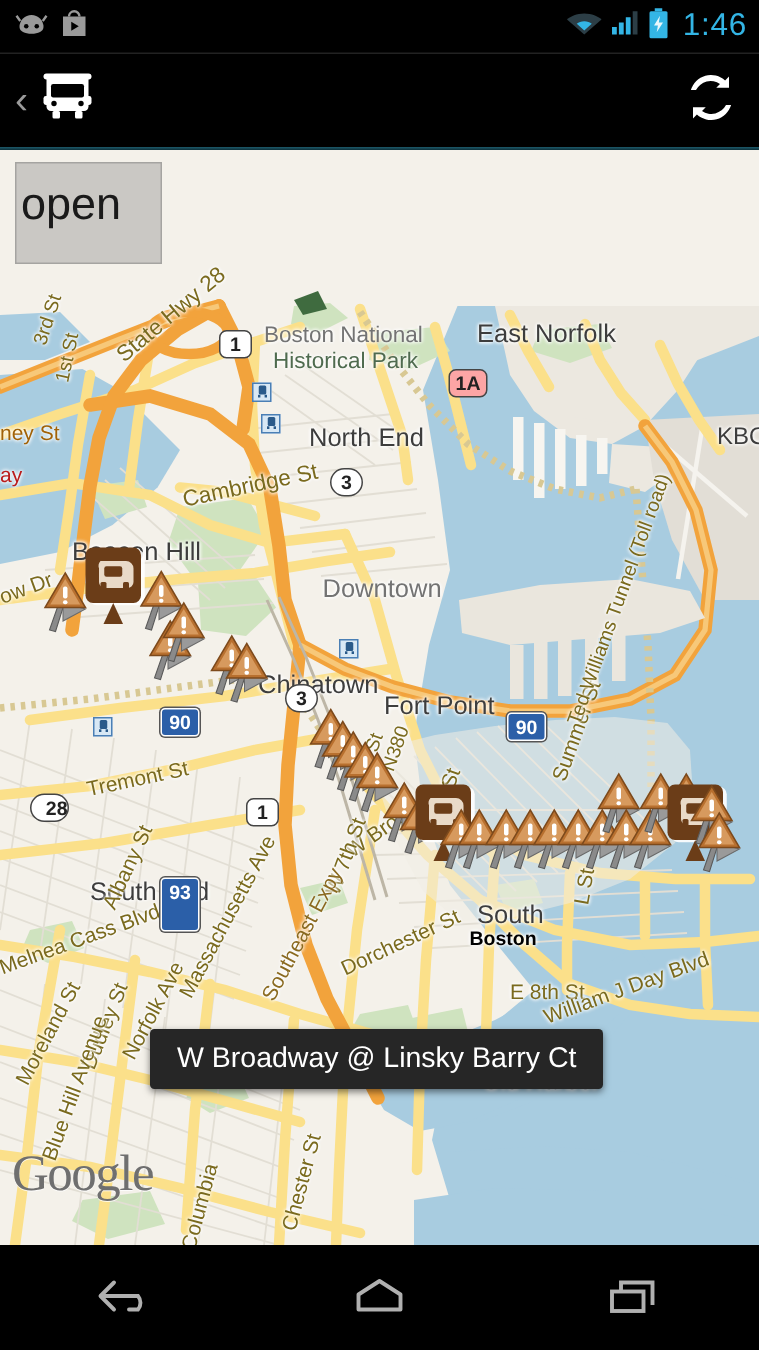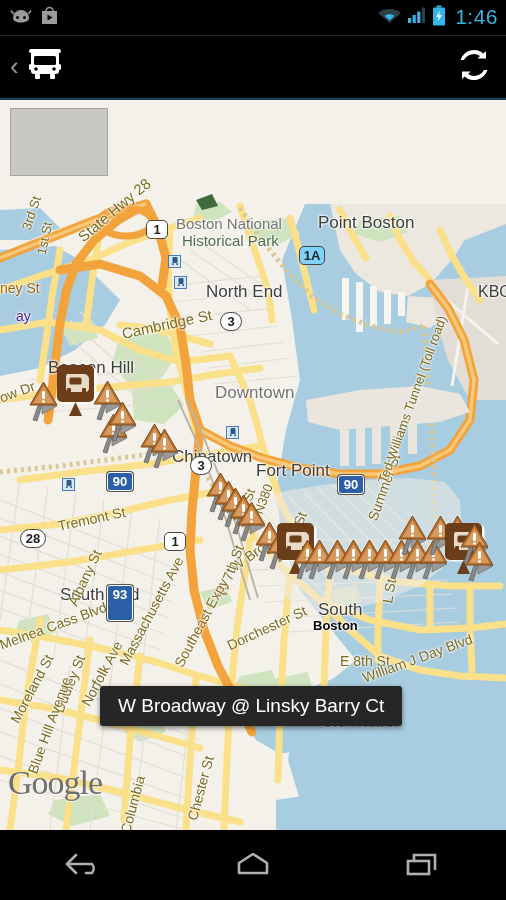--- a/index.html
+++ b/index.html
@@ -381,21 +381,21 @@
         <rect x="390" y="318" width="9" height="42"></rect>
         <rect x="408" y="314" width="9" height="40"></rect>
       </g>
       <path d="M306 300 L360 290 L420 286 L460 294 L470 312 L440 322
                L390 326 L340 330 L308 322 Z" fill="#eae6dd"></path>
     </svg>
 
     <div id="map-labels">
         <div class="lbl" style="left: 176px; top: 115px; font-size: 15px; color: #737373; text-shadow: rgb(255, 255, 255) 0px 0px 3px, rgb(255, 255, 255) 0px 0px 3px, rgb(255, 255, 255) 0px 0px 2px;">Boston National</div>
         <div class="lbl" style="left: 182px; top: 132px; font-size: 15px; color: rgb(79, 107, 79); text-shadow: rgb(255, 255, 255) 0px 0px 3px, rgb(255, 255, 255) 0px 0px 3px, rgb(255, 255, 255) 0px 0px 2px;">Historical Park</div>
-        <div class="lbl" style="left: 318px; top: 113px; font-size: 17px; color: rgb(61, 61, 61); text-shadow: rgb(255, 255, 255) 0px 0px 3px, rgb(255, 255, 255) 0px 0px 3px, rgb(255, 255, 255) 0px 0px 2px;">Point Boston</div>
+        <div class="lbl" style="left: 318px; top: 113px; font-size: 17px; color: rgb(61, 61, 61); text-shadow: rgb(255, 255, 255) 0px 0px 3px, rgb(255, 255, 255) 0px 0px 3px, rgb(255, 255, 255) 0px 0px 2px;">East Norfolk</div>
         <div class="lbl" style="left: 206px; top: 182px; font-size: 17px; color: rgb(61, 61, 61); text-shadow: rgb(255, 255, 255) 0px 0px 3px, rgb(255, 255, 255) 0px 0px 3px, rgb(255, 255, 255) 0px 0px 2px;">North End</div>
         <div class="lbl" style="left: 122px; top: 225px; font-size: 15px; color: rgb(122, 106, 30); transform: rotate(-12deg); transform-origin: left center; text-shadow: rgb(255, 255, 255) 0px 0px 3px, rgb(255, 255, 255) 0px 0px 3px, rgb(255, 255, 255) 0px 0px 2px;">Cambridge St</div>
         <div class="lbl" style="left: 48px; top: 258px; font-size: 17px; color: rgb(61, 61, 61); text-shadow: rgb(255, 255, 255) 0px 0px 3px, rgb(255, 255, 255) 0px 0px 3px, rgb(255, 255, 255) 0px 0px 2px;">Beacon Hill</div>
         <div class="lbl" style="left: 215px; top: 283px; font-size: 17px; color: #737373; text-shadow: rgb(255, 255, 255) 0px 0px 3px, rgb(255, 255, 255) 0px 0px 3px, rgb(255, 255, 255) 0px 0px 2px;">Downtown</div>
         <div class="lbl" style="left: 172px; top: 347px; font-size: 17px; color: rgb(61, 61, 61); text-shadow: rgb(255, 255, 255) 0px 0px 3px, rgb(255, 255, 255) 0px 0px 3px, rgb(255, 255, 255) 0px 0px 2px;">Chinatown</div>
         <div class="lbl" style="left: 256px; top: 361px; font-size: 17px; color: rgb(61, 61, 61); text-shadow: rgb(255, 255, 255) 0px 0px 3px, rgb(255, 255, 255) 0px 0px 3px, rgb(255, 255, 255) 0px 0px 2px;">Fort Point</div>
         <div class="lbl" style="left: 60px; top: 485px; font-size: 17px; color: rgb(61, 61, 61); text-shadow: rgb(255, 255, 255) 0px 0px 3px, rgb(255, 255, 255) 0px 0px 3px, rgb(255, 255, 255) 0px 0px 2px;">South End</div>
         <div class="lbl" style="left: 318px; top: 500px; font-size: 17px; color: rgb(61, 61, 61); text-shadow: rgb(255, 255, 255) 0px 0px 3px, rgb(255, 255, 255) 0px 0px 3px, rgb(255, 255, 255) 0px 0px 2px;">South</div>
         <div class="lbl" style="left: 313px; top: 518px; font-size: 13px; color: #000000; text-shadow: rgb(255, 255, 255) 0px 0px 3px, rgb(255, 255, 255) 0px 0px 3px, rgb(255, 255, 255) 0px 0px 2px; font-weight: bold;">Boston</div>
         <div class="lbl" style="left: 322px; top: 613px; font-size: 16px; color: rgb(106, 127, 150); font-style: italic; text-shadow: rgb(255, 255, 255) 0px 0px 3px, rgb(255, 255, 255) 0px 0px 3px, rgb(255, 255, 255) 0px 0px 2px;">Old Harbor</div>
@@ -418,28 +418,28 @@
         <div class="lbl" style="left: 58px; top: 604px; font-size: 14px; color: rgb(122, 106, 30); transform: rotate(-68deg); transform-origin: left center; text-shadow: rgb(255, 255, 255) 0px 0px 3px, rgb(255, 255, 255) 0px 0px 3px, rgb(255, 255, 255) 0px 0px 2px;">Dudley St</div>
         <div class="lbl" style="left: 14px; top: 614px; font-size: 14px; color: rgb(122, 106, 30); transform: rotate(-62deg); transform-origin: left center; text-shadow: rgb(255, 255, 255) 0px 0px 3px, rgb(255, 255, 255) 0px 0px 3px, rgb(255, 255, 255) 0px 0px 2px;">Moreland St</div>
         <div class="lbl" style="left: 32px; top: 665px; font-size: 14px; color: rgb(122, 106, 30); transform: rotate(-70deg); transform-origin: left center; text-shadow: rgb(255, 255, 255) 0px 0px 3px, rgb(255, 255, 255) 0px 0px 3px, rgb(255, 255, 255) 0px 0px 2px;">Blue Hill Avenue</div>
         <div class="lbl" style="left: 0px; top: 537px; font-size: 14px; color: rgb(122, 106, 30); transform: rotate(-20deg); transform-origin: left center; text-shadow: rgb(255, 255, 255) 0px 0px 3px, rgb(255, 255, 255) 0px 0px 3px, rgb(255, 255, 255) 0px 0px 2px;">Melnea Cass Blvd</div>
         <div class="lbl" style="left: 125px; top: 725px; font-size: 14px; color: rgb(122, 106, 30); transform: rotate(-75deg); transform-origin: left center; text-shadow: rgb(255, 255, 255) 0px 0px 3px, rgb(255, 255, 255) 0px 0px 3px, rgb(255, 255, 255) 0px 0px 2px;">Columbia</div>
         <div class="lbl" style="left: 192px; top: 712px; font-size: 14px; color: rgb(122, 106, 30); transform: rotate(-75deg); transform-origin: left center; text-shadow: rgb(255, 255, 255) 0px 0px 3px, rgb(255, 255, 255) 0px 0px 3px, rgb(255, 255, 255) 0px 0px 2px;">Chester St</div>
         <div class="lbl" style="left: 80px; top: 130px; font-size: 15px; color: rgb(122, 106, 30); transform: rotate(-40deg); transform-origin: left center; text-shadow: rgb(255, 255, 255) 0px 0px 3px, rgb(255, 255, 255) 0px 0px 3px, rgb(255, 255, 255) 0px 0px 2px;">State Hwy 28</div>
         <div class="lbl" style="left: 26px; top: 122px; font-size: 13px; color: rgb(122, 106, 30); transform: rotate(-72deg); transform-origin: left center; text-shadow: rgb(255, 255, 255) 0px 0px 3px, rgb(255, 255, 255) 0px 0px 3px, rgb(255, 255, 255) 0px 0px 2px;">3rd St</div>
         <div class="lbl" style="left: 41px; top: 147px; font-size: 13px; color: rgb(122, 106, 30); transform: rotate(-78deg); transform-origin: left center; text-shadow: rgb(255, 255, 255) 0px 0px 3px, rgb(255, 255, 255) 0px 0px 3px, rgb(255, 255, 255) 0px 0px 2px;">1st St</div>
         <div class="lbl" style="left: 0px; top: 180px; font-size: 14px; color: #a16207; text-shadow: rgb(255, 255, 255) 0px 0px 3px, rgb(255, 255, 255) 0px 0px 3px, rgb(255, 255, 255) 0px 0px 2px;">ney St</div>
-        <div class="lbl" style="left: 0px; top: 208px; font-size: 14px; color: #4c1d95; text-shadow: rgb(255, 255, 255) 0px 0px 3px, rgb(255, 255, 255) 0px 0px 3px, rgb(255, 255, 255) 0px 0px 2px; margin-left: 16px;">ay</div>
+        <div class="lbl" style="left: 0px; top: 208px; font-size: 14px; color: #b91c1c; text-shadow: rgb(255, 255, 255) 0px 0px 3px, rgb(255, 255, 255) 0px 0px 3px, rgb(255, 255, 255) 0px 0px 2px;">ay</div>
         <div class="lbl" style="left: 0px; top: 290px; font-size: 14px; color: rgb(122, 106, 30); transform: rotate(-20deg); transform-origin: left center; text-shadow: rgb(255, 255, 255) 0px 0px 3px, rgb(255, 255, 255) 0px 0px 3px, rgb(255, 255, 255) 0px 0px 2px;">ow Dr</div>
         <div class="lbl" style="left: 382px; top: 375px; font-size: 13px; color: rgb(122, 106, 30); transform: rotate(-70deg); transform-origin: left center; text-shadow: rgb(255, 255, 255) 0px 0px 3px, rgb(255, 255, 255) 0px 0px 3px, rgb(255, 255, 255) 0px 0px 2px;">Ted Williams Tunnel (Toll road)</div>
         <div class="lbl" style="left: 146px; top: 120px; font-size: 13px; font-weight: bold; text-align: center; line-height: 18px; width: 22px; height: 19px; background: rgb(255, 255, 255); color: rgb(34, 34, 34); border: 1.5px solid rgb(68, 68, 68); border-radius: 5px;">1</div>
-        <div class="lbl" style="left: 299px; top: 146px; font-size: 13px; font-weight: bold; text-align: center; line-height: 18px; width: 26px; height: 19px; background: #7dd3fc; color: rgb(34, 34, 34); border: 1.5px solid rgb(68, 68, 68); border-radius: 5px;">1A</div>
+        <div class="lbl" style="left: 299px; top: 146px; font-size: 13px; font-weight: bold; text-align: center; line-height: 18px; width: 26px; height: 19px; background: #fca5a5; color: rgb(34, 34, 34); border: 1.5px solid rgb(68, 68, 68); border-radius: 5px;">1A</div>
         <div class="lbl" style="left: 220px; top: 212px; font-size: 13px; font-weight: bold; text-align: center; line-height: 18px; width: 22px; height: 19px; background: rgb(255, 255, 255); color: rgb(34, 34, 34); border: 1.5px solid rgb(68, 68, 68); border-radius: 10px;">3</div>
         <div class="lbl" style="left: 190px; top: 356px; font-size: 13px; font-weight: bold; text-align: center; line-height: 18px; width: 22px; height: 19px; background: rgb(255, 255, 255); color: rgb(34, 34, 34); border: 1.5px solid rgb(68, 68, 68); border-radius: 10px;">3</div>
-        <div class="lbl" style="left: 20px; top: 429px; font-size: 13px; font-weight: bold; text-align: center; line-height: 18px; width: 26px; height: 19px; background: rgb(255, 255, 255); color: rgb(34, 34, 34); border: 1.5px solid rgb(68, 68, 68); border-radius: 10px;">28</div>
+        <div class="lbl" style="left: 20px; top: 429px; font-size: 13px; font-weight: bold; text-align: right; line-height: 18px; width: 26px; height: 19px; background: rgb(255, 255, 255); color: rgb(34, 34, 34); border: 1.5px solid rgb(68, 68, 68); border-radius: 10px;">28</div>
         <div class="lbl" style="left: 164px; top: 432px; font-size: 13px; font-weight: bold; text-align: center; line-height: 18px; width: 22px; height: 19px; background: rgb(255, 255, 255); color: rgb(34, 34, 34); border: 1.5px solid rgb(68, 68, 68); border-radius: 5px;">1</div>
         <div class="lbl" style="left: 107px; top: 372px; font-size: 13px; font-weight: bold; text-align: center; line-height: 18px; width: 26px; height: 19px; background: rgb(43, 95, 168); color: rgb(255, 255, 255); border: 1.5px solid rgb(255, 255, 255); border-radius: 3px; box-shadow: rgb(85, 85, 85) 0px 0px 0px 1px;">90</div>
         <div class="lbl" style="left: 338px; top: 375px; font-size: 13px; font-weight: bold; text-align: center; line-height: 18px; width: 26px; height: 19px; background: rgb(43, 95, 168); color: rgb(255, 255, 255); border: 1.5px solid rgb(255, 255, 255); border-radius: 3px; box-shadow: rgb(85, 85, 85) 0px 0px 0px 1px;">90</div>
         <div class="lbl" style="left: 107px; top: 485px; font-size: 13px; font-weight: bold; text-align: center; line-height: 18px; width: 26px; height: 36px; background: rgb(43, 95, 168); color: rgb(255, 255, 255); border: 1.5px solid rgb(255, 255, 255); border-radius: 3px; box-shadow: rgb(85, 85, 85) 0px 0px 0px 1px;">93</div>
         <div class="lbl" style="left: 168px; top: 155px; width: 13px; height: 13px; background: rgb(216, 232, 245); border: 1.5px solid rgb(74, 127, 181);">
           <svg width="10" height="10" viewBox="0 0 10 10" style="display:block;margin:0 auto">
             <rect x="2.5" y="1" width="5" height="6" rx="1" fill="#2a5a8a"></rect>
             <rect x="2" y="7.2" width="1.6" height="1.8" fill="#2a5a8a"></rect>
             <rect x="6.4" y="7.2" width="1.6" height="1.8" fill="#2a5a8a"></rect>
           </svg>
@@ -767,20 +767,21 @@
             <path d="M13 22 L28 26 L13 34 Z" fill="#9a9a9a" stroke="#6a6a6a" stroke-width="0.7"></path>
             <path d="M14.5 2 L28 25 L1 25 Z" fill="#b8702f" stroke="#7d4a1c" stroke-width="1"></path>
             <path d="M14.5 6 L24.5 23 L4.5 23 Z" fill="#d79a5e"></path>
             <rect x="13" y="11" width="3" height="8" rx="1.3" fill="#fff"></rect>
             <rect x="13" y="20.2" width="3" height="2.6" rx="1.3" fill="#fff"></rect>
           </svg>
         </div>
       </div>
 
     <div id="open-overlay"></div>
+    <div id="open-label">open</div>
 
     <div id="infowindow">
       <span>W Broadway @ Linsky Barry Ct</span>
     </div>
 
     <div id="google-wm">Google</div>
 
   </div>
 
   <div id="navbar">

